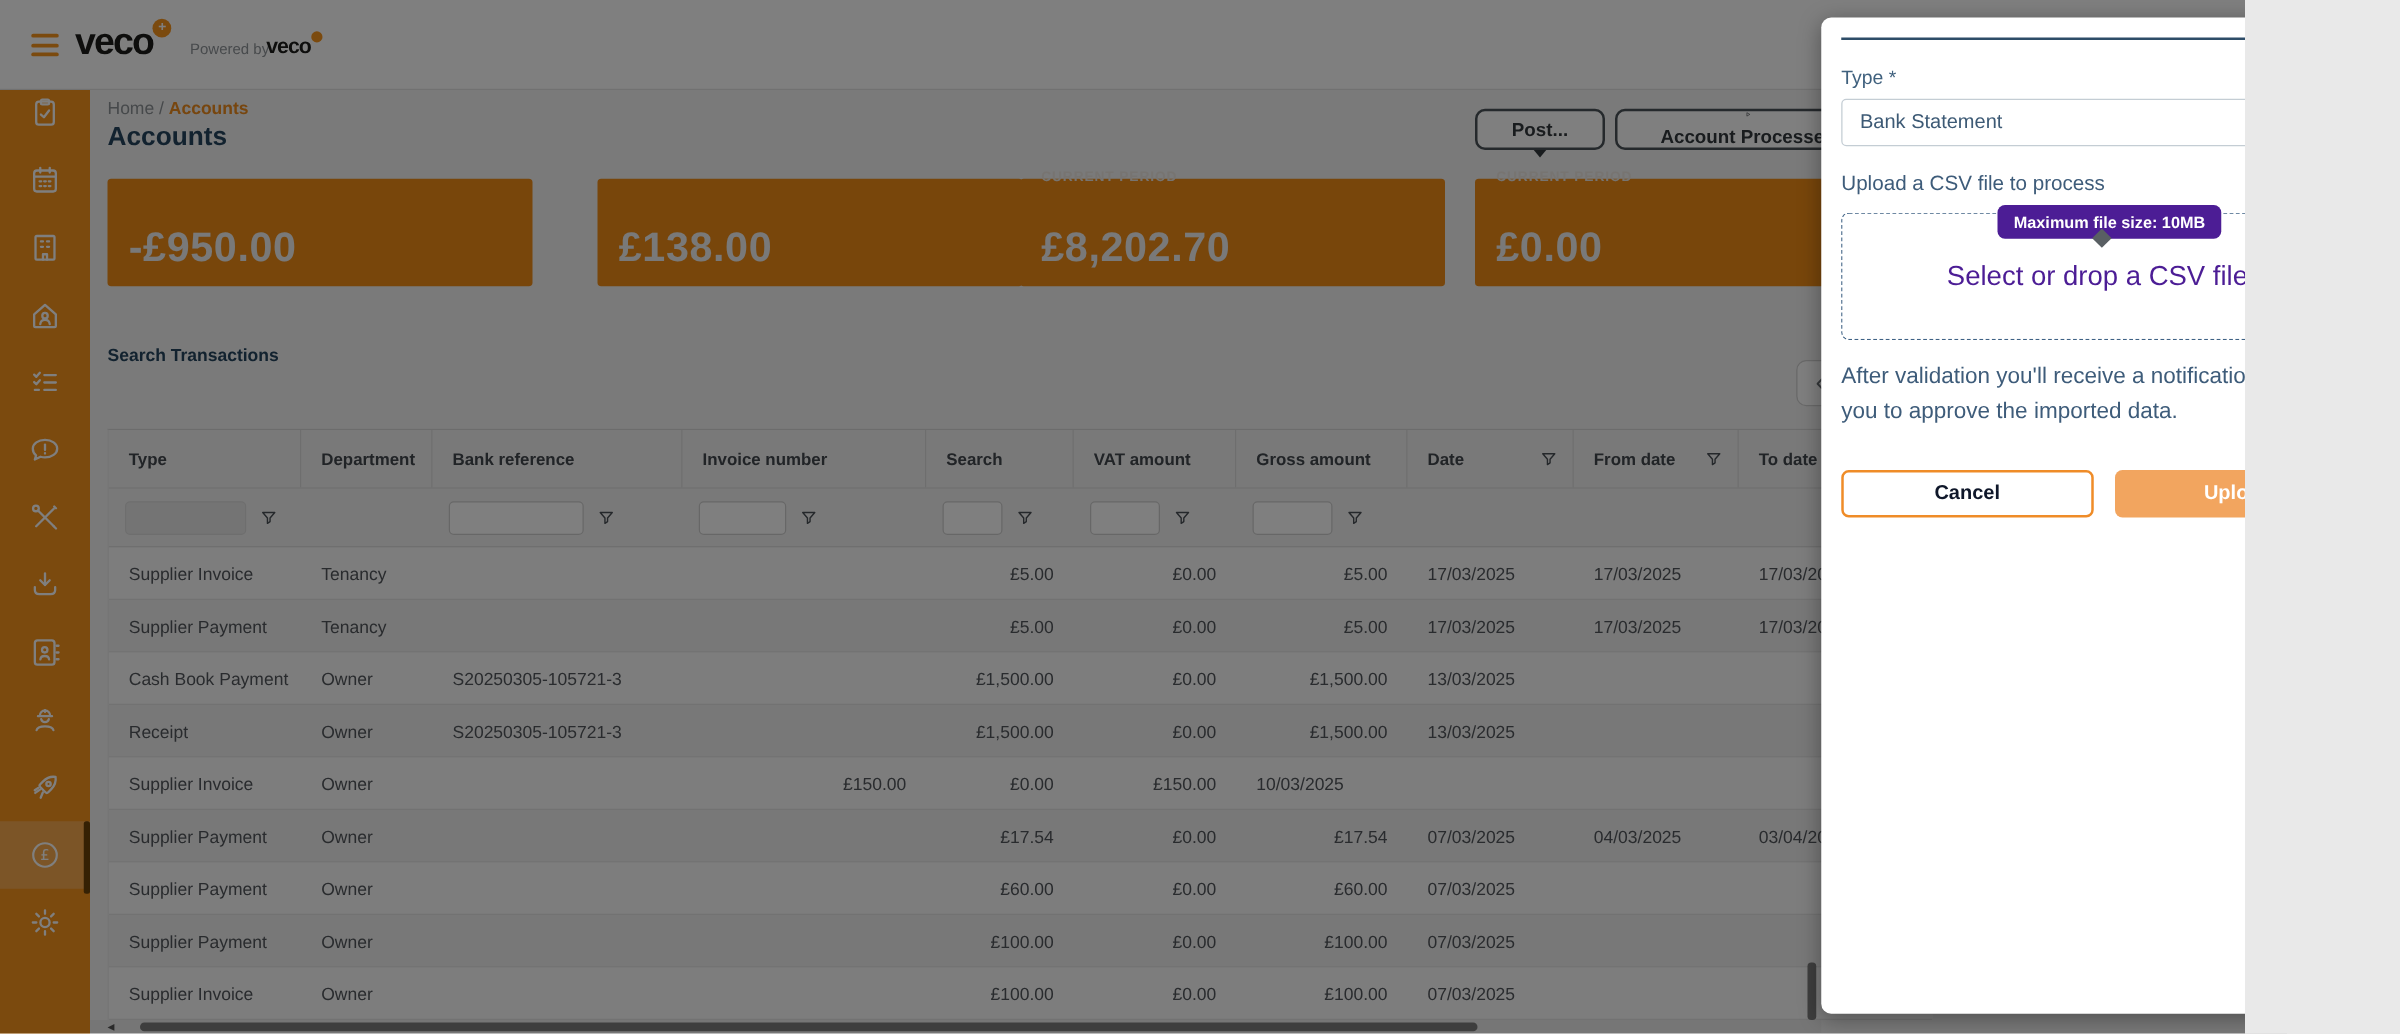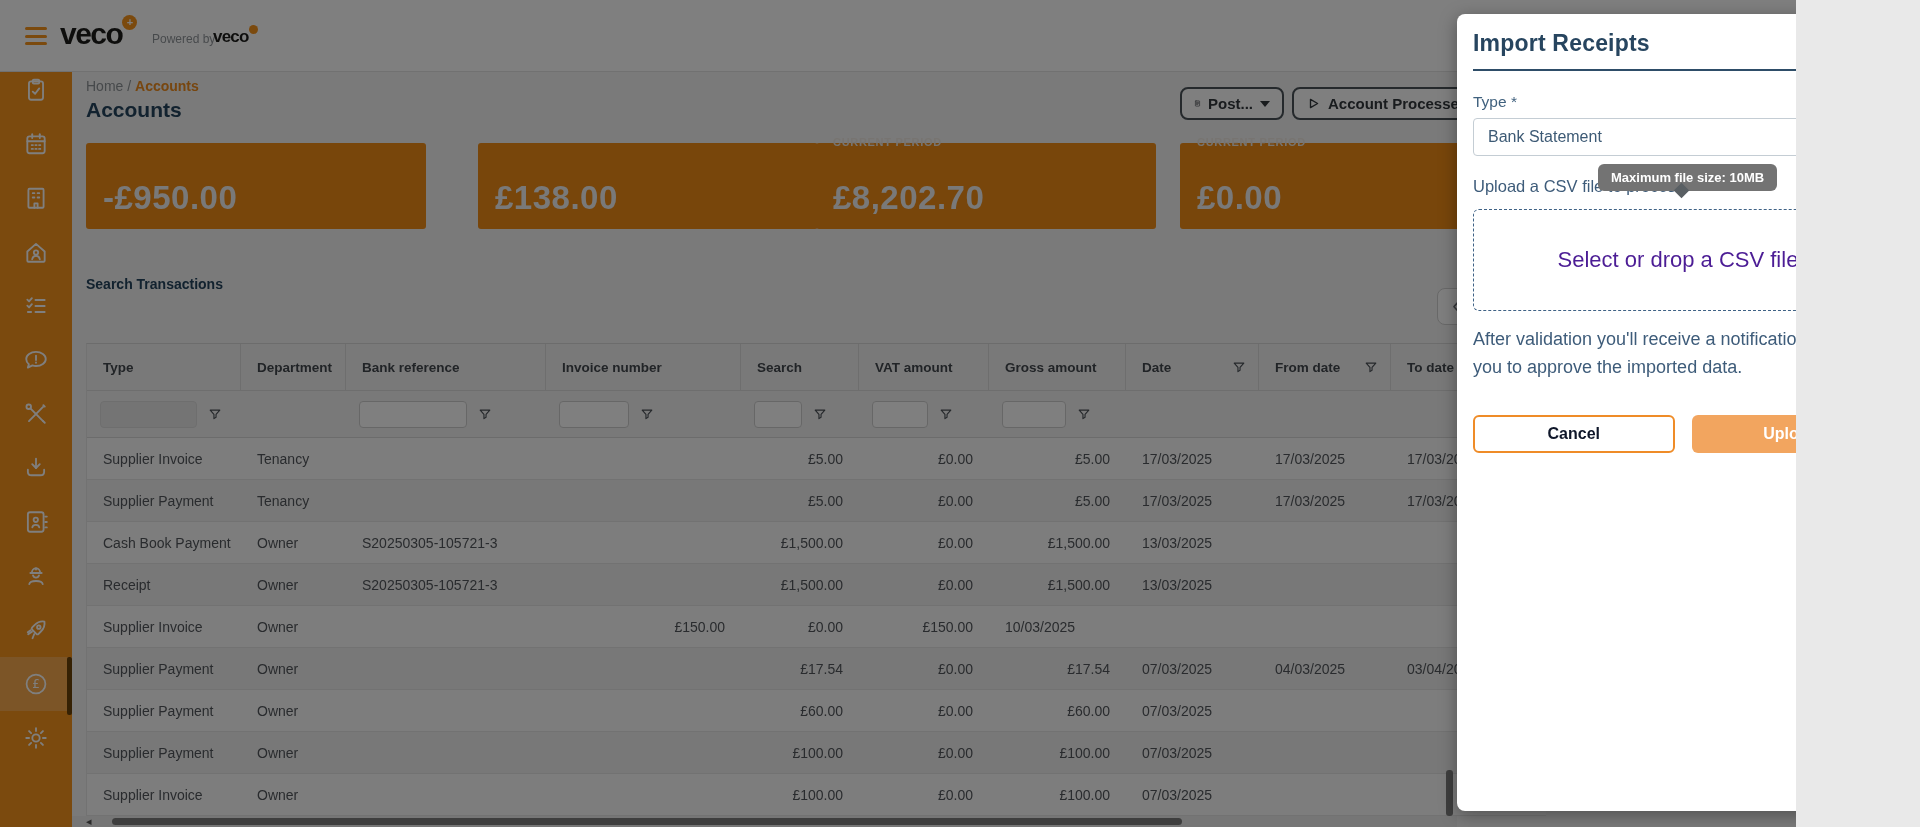--- a/index.html
+++ b/index.html
@@ -25,21 +25,21 @@
   .side-item svg { width:26px; height:26px; }
   .side-scroll-thumb { position:absolute; right:0; top:585px; width:5px; height:58px; background:#6b4208; border-radius:2px; }
 
   
   .breadcrumb { position:absolute; left:86px; top:78px; font-size:14px; color:#8d9296; z-index:2; }
   .breadcrumb .crumb-current { color:#ef8c1e; font-weight:bold; }
   .page-title { position:absolute; left:86px; top:98px; font-size:21px; font-weight:bold; color:#25455e; z-index:2; }
   .section-title { position:absolute; left:86px; top:276px; font-size:14px; font-weight:bold; color:#25455e; z-index:2; }
 
   
-  .toolbar-btn { position:absolute; top:87px; height:33px; background:#ffffff; border:2px solid #4a5258; border-radius:8px; display:flex; align-items:center; gap:7px; padding:0 12px; font-size:15px; font-weight:bold; color:#33383d; cursor:pointer; z-index:2; }
+  .toolbar-btn { position:absolute; top:87px; height:33px; background:#ffffff; border:2px solid #4a5258; border-radius:8px; display:flex; align-items:center; gap:7px; padding:0 12px; font-size:15px; font-weight:bold; color:#33383d; cursor:pointer; z-index:2;flex-direction:column; }
   .btn-post { left:1180px; width:104px; }
   .btn-processes { left:1292px; width:212px; }
   .caret-down { width:0; height:0; border-left:5px solid transparent; border-right:5px solid transparent; border-top:6px solid #33383d; }
 
   
   .card { position:absolute; top:143px; width:340px; height:86px; background:#f08c17; border-radius:3px; z-index:2; }
   .card .card-label { position:absolute; left:17px; top:-7px; font-size:11px; font-weight:bold; letter-spacing:0.7px; color:#efe9e2; white-space:nowrap; }
   .card .card-value { position:absolute; left:17px; bottom:12px; font-size:33px; font-weight:bold; color:#f2f2f2; letter-spacing:0.5px; }
   .card1 { left:86px; } .card2 { left:478px; } .card3 { left:816px; } .card4 { left:1180px; }
 
@@ -87,21 +87,21 @@
   .m-upload-label { font-size:16.5px; color:#3e5c7a; margin-top:21px; }
   .m-dropzone { margin-top:13px; height:102px; border:1px dashed #3f6285; border-radius:6px; display:flex; align-items:center; justify-content:center; cursor:pointer; }
   .m-dropzone-text { font-size:22px; color:#4c1d95; }
   .m-help { margin-top:15px; width:424px; font-size:18px; line-height:1.55; color:#3e5c7a; }
   .m-buttons { margin-top:33px; display:flex; gap:17px; }
   .m-btn { flex:1; height:38px; border-radius:6px; font-size:16px; font-weight:bold; display:flex; align-items:center; justify-content:center; cursor:pointer; font-family:"Liberation Sans", sans-serif; }
   .m-btn-cancel { background:#ffffff; border:2px solid #ef8c28; color:#0f172a; }
   .m-btn-upload { background:#f2a55f; border:none; color:#ffffff; }
 
   
-  .tooltip { position:absolute; left:141px; top:150px; background:#737373; border-radius:6px; padding:6px 13px; font-size:13px; font-weight:bold; color:#ffffff; white-space:nowrap; z-index:55; }
+  .tooltip { position:absolute; left:141px; top:150px; background:#4c1d95; border-radius:6px; padding:6px 13px; font-size:13px; font-weight:bold; color:#ffffff; white-space:nowrap; z-index:55; }
   .tooltip-caret { position:absolute; left:78px; bottom:-5px; width:11px; height:11px; background:#595f63; transform:rotate(45deg); }
 </style>
 </head>
 <body>
 
 <div id="app">
 
   <div class="topbar">
     <div class="hamburger">
         <span></span>
@@ -453,24 +453,20 @@
     <span class="hscroll-arrow">◂</span>
     <div class="hscroll-thumb"></div>
   </div>
   <div class="vscroll-thumb"></div>
 
   <div class="dim"></div>
 
   <div class="vstrip"></div>
 
   <div class="modal">
-    <div class="m-head">
-      <div class="m-title">Import Receipts</div>
-      <div class="m-close">✕</div>
-    </div>
     <div class="m-divider"></div>
     <div class="m-label">Type *</div>
     <div class="m-select">
       <span class="m-select-value">Bank Statement</span>
       <svg width="18" height="18" viewBox="0 0 24 24" fill="none" stroke="#8a97a3" stroke-width="2" stroke-linecap="round" stroke-linejoin="round">
           <polyline points="7,10 12,15 17,10"></polyline>
         </svg>
     </div>
     <div class="m-upload-label">Upload a CSV file to process</div>
     <div class="m-dropzone">

